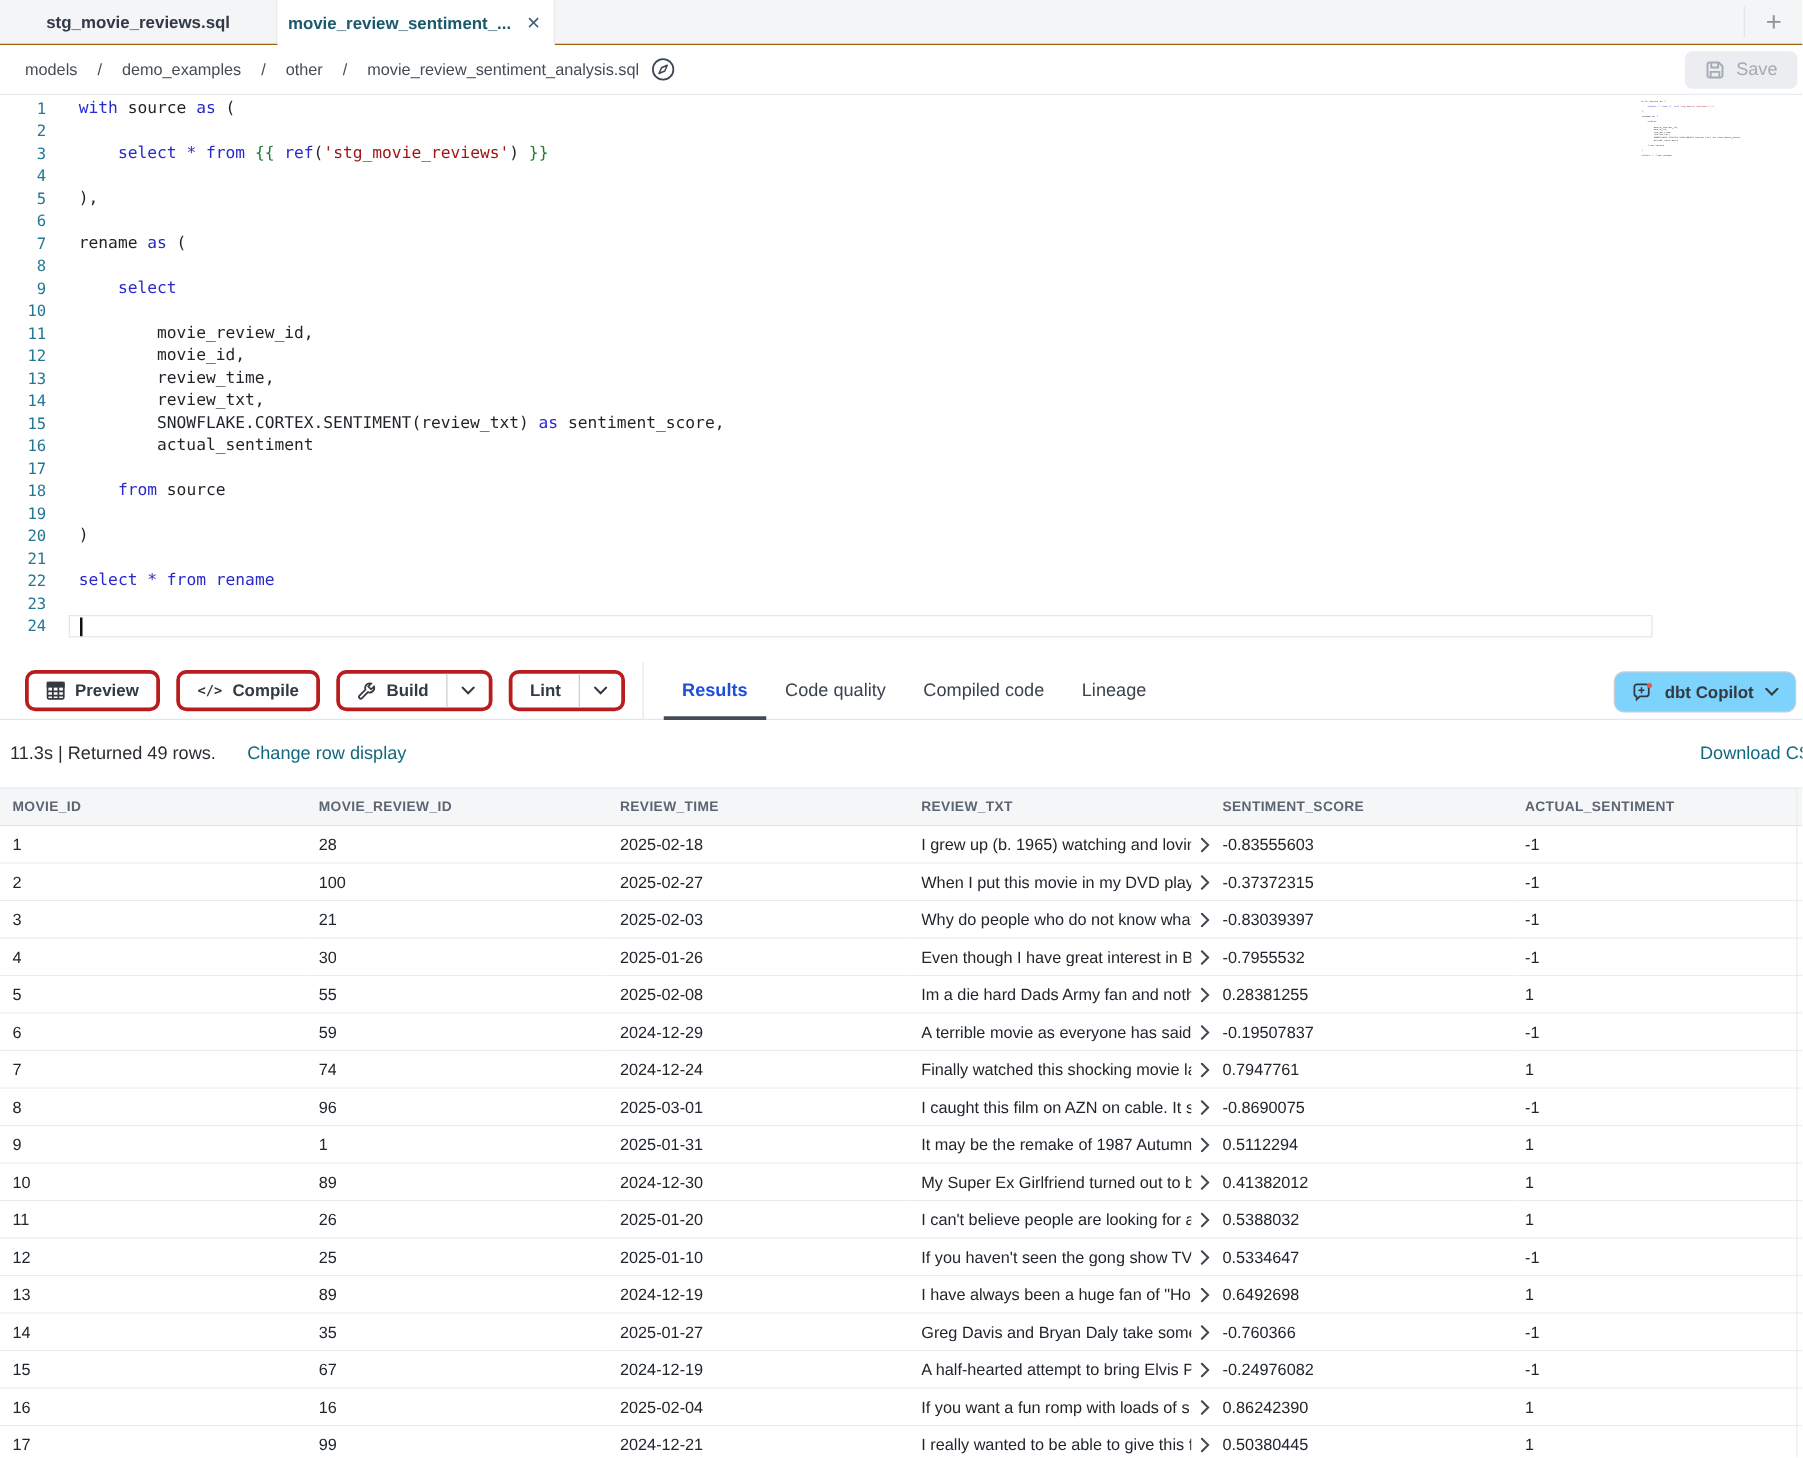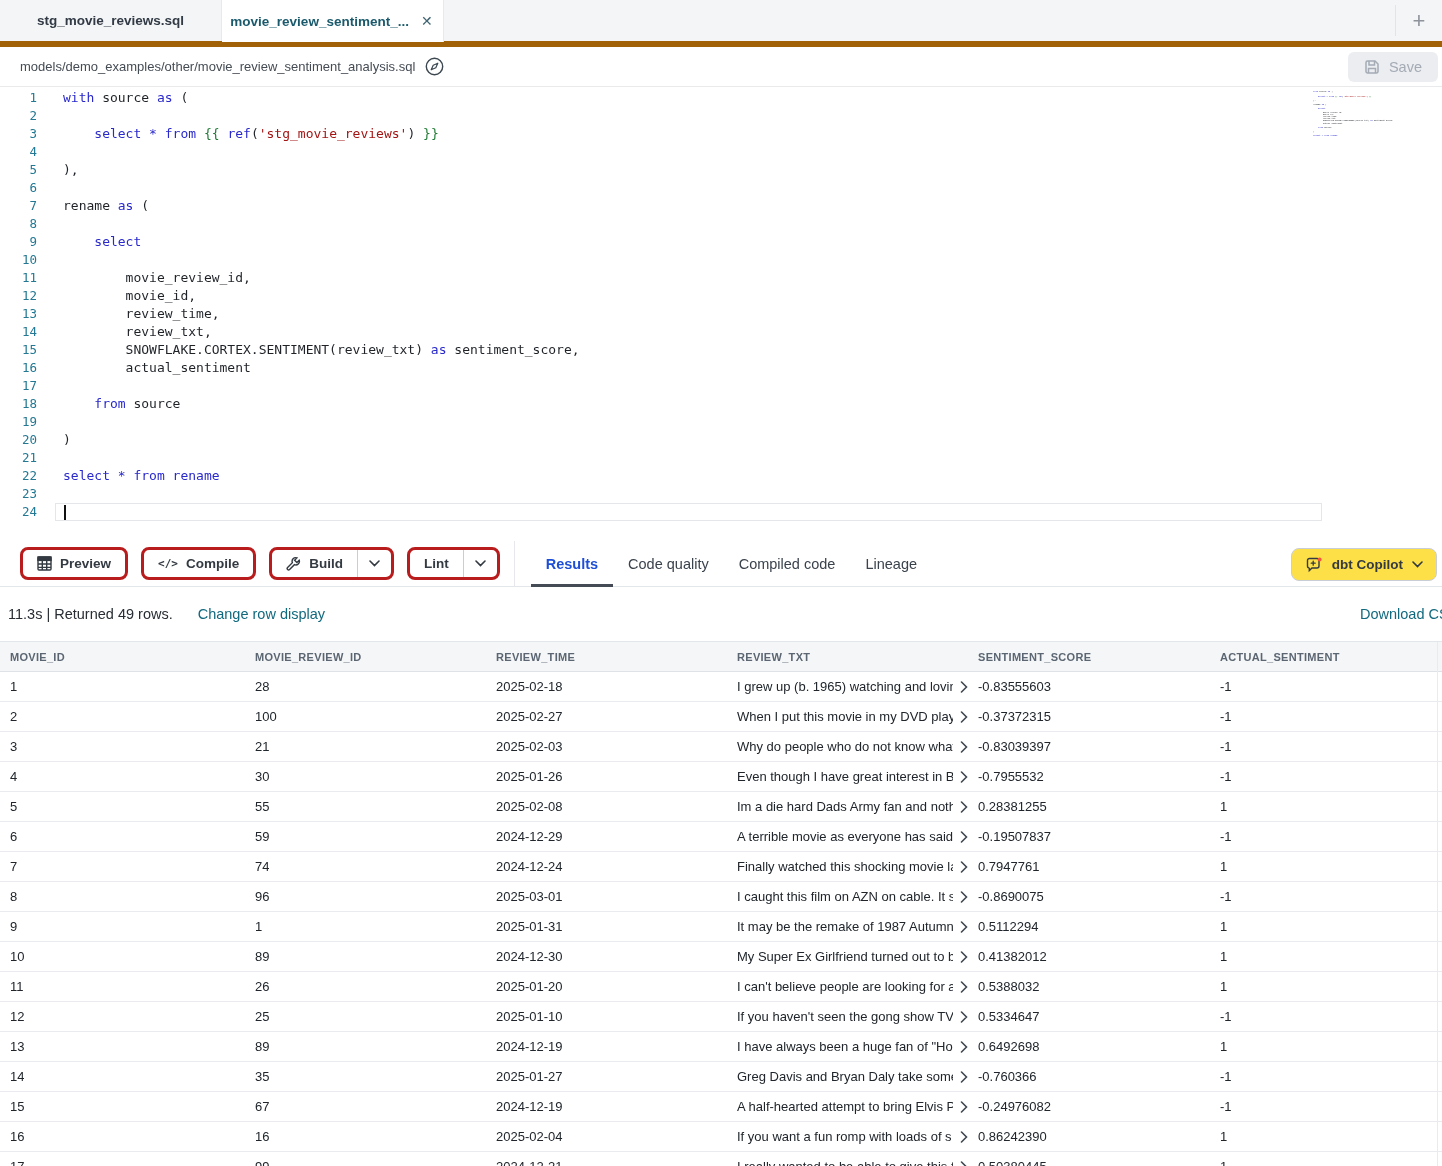--- a/index.html
+++ b/index.html
@@ -1,36 +1,36 @@
 <!DOCTYPE html>
 <html style="--accent-teal: #11697E; --tab-active-text: #1A5A6C; --keyword-blue: #2929CC; --jinja-green: #1F7A33; --string-red: #A31515; --line-number: #237893; --results-underline: #444B54; --copilot-spark-orange: #F5543F;"><head>
 <meta charset="utf-8">
 <style>
   * { margin:0; padding:0; box-sizing:border-box; }
   html,body { width:1442px; height:1166px; overflow:hidden; background:#fff;
     font-family:"Liberation Sans", sans-serif; }
 
   
-  .tabbar { height:47px; background:#f4f5f6; display:flex; align-items:stretch;
-    border-bottom:6px solid #a16207; position:relative; }
+  .tabbar { height:36px; background:#f4f5f6; display:flex; align-items:stretch;
+    border-bottom:1px solid #a16207; position:relative; }
   .ftab { width:222px; display:flex; align-items:center; justify-content:center; gap:10px;
     font-size:13.5px; font-weight:700; color:#313a45; border-right:1px solid #e7e9ec;
     cursor:pointer; }
   .ftab.active { background:#fff; color:var(--tab-active-text); border-right:1px solid #e7e9ec;
     margin-bottom:-1px; }
   .ftab .close { font-size:14px; font-weight:400; color:#3e6371; line-height:1; padding:0 2px; }
   .tab-spacer { flex:1; }
   .tab-divider { width:1px; background:#e2e4e8; margin:5px 0; }
   .newtab-btn { width:46px; display:flex; align-items:center; justify-content:center;
     color:#8e939c; font-size:22px; font-weight:400; cursor:pointer; }
 
   
   .crumb-bar { height:40px; background:#fff; border-bottom:1px solid #e8eaec;
     display:flex; align-items:center; padding:0 4px 0 20px; position:relative; }
-  .crumbs { display:flex; align-items:center; gap:0; font-size:13px; color:#454c54; }
+  .crumbs { display:flex; align-items:center; gap:16px; font-size:13px; color:#454c54; }
   .crumb-badge { margin-left:10px; display:inline-flex; }
   .save-btn { margin-left:auto; display:flex; align-items:center; gap:9px;
     background:#ebedf0; border:none; border-radius:6px; height:30px; padding:0 16px;
     font-size:14.5px; color:#a4abb5; font-family:inherit; cursor:default;text-align:right; }
 
   
   .editor { position:relative; height:454px; background:#fff; overflow:hidden; }
   .code-area { padding-top:2px; }
   .code-line { display:flex; height:18px; line-height:18px;
     font-family:"DejaVu Sans Mono", monospace; font-size:13px; white-space:pre; }
@@ -55,21 +55,21 @@
   .btn .seg.chev { padding:0 11px; border-left:1px solid #c9ced6; }
   .btn + .btn { margin-left:13px; }
   .vdivider { width:1px; height:46px; background:#e6e8eb; margin-left:14px; }
   .rtabs { display:flex; align-items:stretch; height:46px; margin-left:16px; }
   .rtab { display:flex; align-items:center; padding:0 15px; font-size:14.5px; color:#3a424c;
     cursor:pointer; position:relative; }
   .rtab.active { font-weight:700; color:#1d4ed8; }
   .rtab.active::after { content:""; position:absolute; left:0; right:0; bottom:0; height:3px;
     background:var(--results-underline); }
   .copilot-btn { position:absolute; right:5px; top:7px; display:flex; align-items:center; gap:9px;
-    height:33px; border:1px solid #c9ced6; border-radius:8px; background:#fde047; padding:0 13px;
+    height:33px; border:1px solid #c9ced6; border-radius:8px; background:#7dd3fc; padding:0 13px;
     font-size:13.5px; font-weight:600; color:#333a42; font-family:inherit; cursor:pointer; }
 
   
   .statusrow { height:54px; display:flex; align-items:center; padding-left:8px;
     font-size:14.5px; color:#272d33; position:relative; background:#fff; }
   .status-link { color:var(--accent-teal); margin-left:25px; cursor:pointer; }
   .download-link { position:absolute; left:1360px; color:var(--accent-teal); cursor:pointer;
     white-space:nowrap; }
 
   

